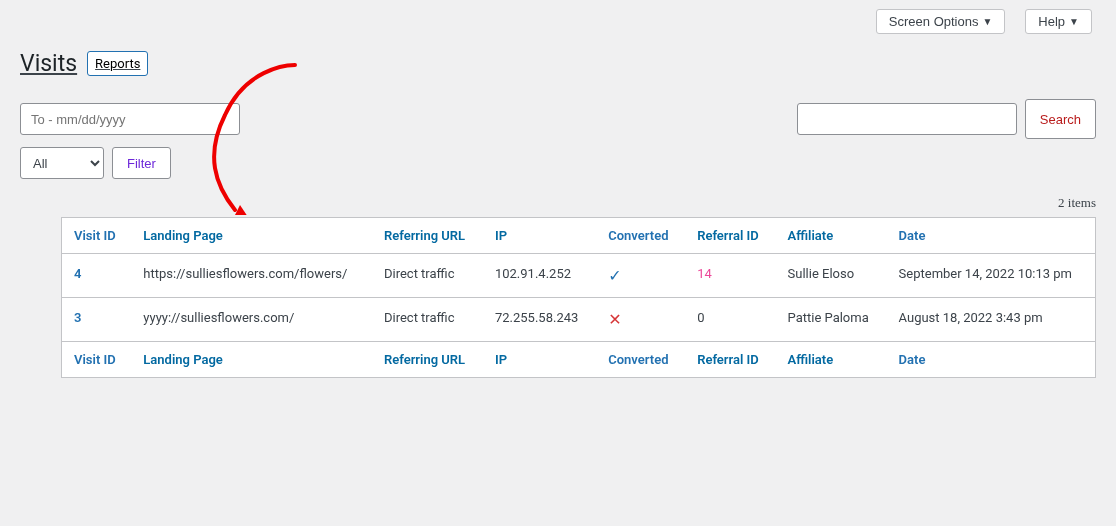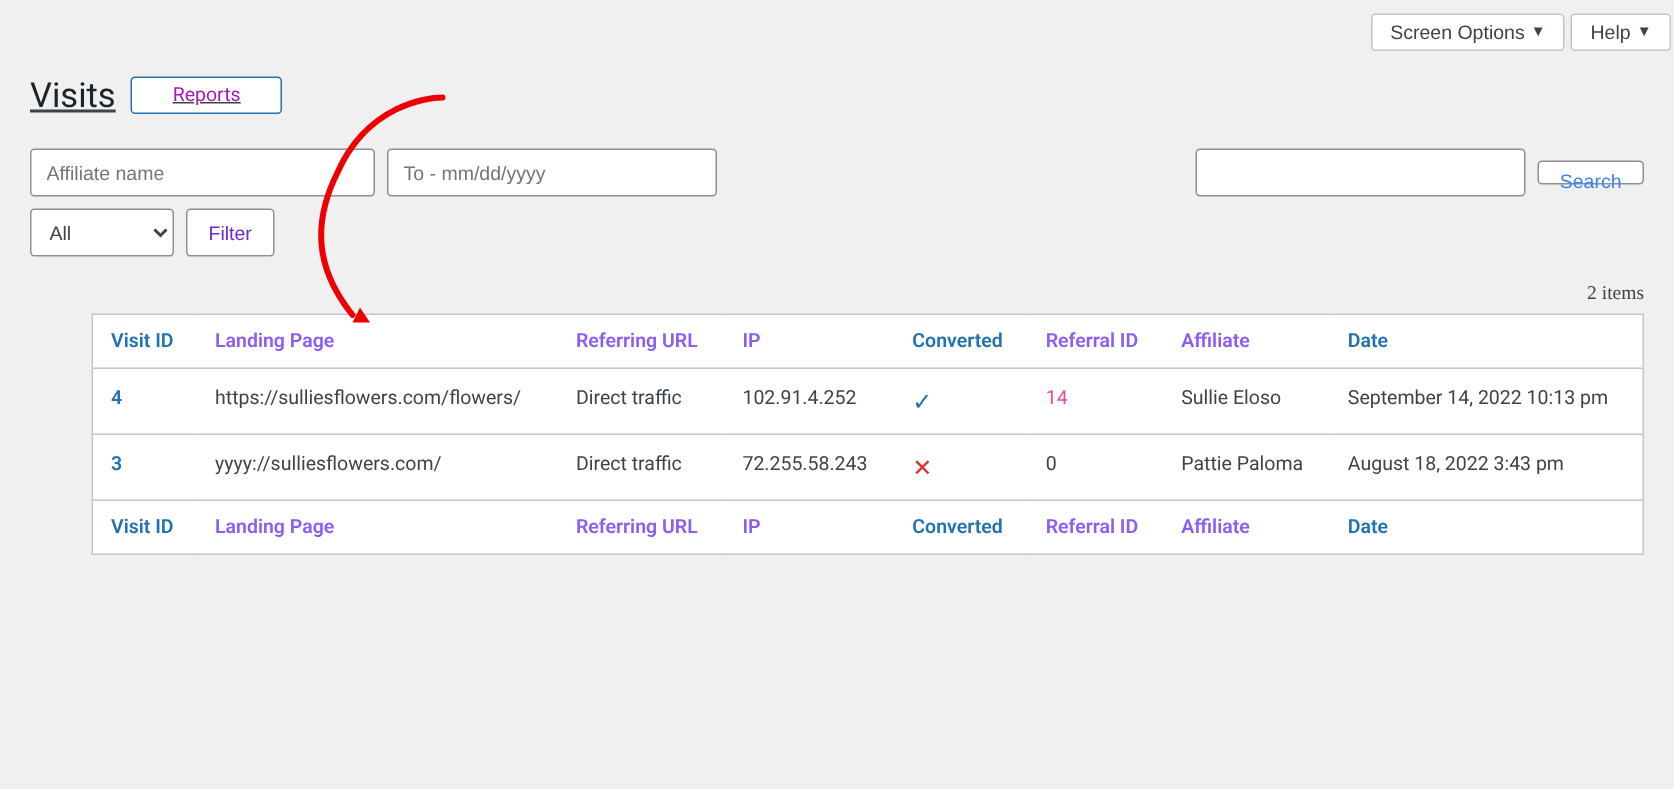--- a/index.html
+++ b/index.html
@@ -10,24 +10,24 @@
       color: #3c434a;
       width: 1116px;
       min-height: 526px;
     }
 
     
     .top-bar {
       display: flex;
       justify-content: flex-end;
       align-items: center;
-      padding: 0 2px;
+      padding: 0 24px;
       height: 42px;
       background: #f0f0f1;
-      gap: 4px;
+      gap: 20px;
     }
     .top-bar-btn {
       display: flex;
       align-items: center;
       gap: 4px;
       padding: 4px 12px;
       background: #fff;
       border: 1px solid #c3c4c7;
       border-radius: 3px;
       font-size: 13px;
@@ -45,24 +45,24 @@
       background: #f0f0f1;
       text-decoration: underline;
     }
     .page-title {
       font-size: 23px;
       font-weight: 400;
       color: #1d2327;
     }
     .reports-btn {
       display: inline-block;
-      padding: 4px 27px;
+      padding: 4px 7px;
       border: 1px solid #2271b1;
       border-radius: 3px;
-      color: #a21caf;
+      color: #000000;
       background: #fff;
       font-size: 13px;
       cursor: pointer;
       text-decoration: none;
     }
 
     
     .filter-bar {
       padding: 10px 20px;
       background: #f0f0f1;
@@ -89,33 +89,33 @@
     }
     .affiliate-name-input { width: 230px; color: #a0a5aa; }
     .date-input { width: 220px; color: #a0a5aa; }
     .search-text-input { width: 220px; }
     .search-btn {
       padding: 5px 14px;
       background: #fff;
       border: 1px solid #8c8f94;
       border-radius: 3px;
       font-size: 13px;
-      color: #3b82f6;
-      cursor: pointer;
-      height: 16px;
+      color: #b91c1c;
+      cursor: pointer;
+      height: 40px;
     }
     .filter-select {
       padding: 5px 8px;
       border: 1px solid #8c8f94;
       border-radius: 3px;
       font-size: 13px;
       color: #3c434a;
       background: #fff;
       height: 32px;
-      width: 96px;
+      width: 84px;
     }
     .filter-btn {
       padding: 5px 14px;
       background: #fff;
       border: 1px solid #8c8f94;
       border-radius: 3px;
       font-size: 13px;
       color: #6d28d9;
       cursor: pointer;
       height: 32px;
@@ -141,21 +141,21 @@
       background: #fff;
       border: 1px solid #c3c4c7;
     }
     thead tr, tfoot tr {
       border-bottom: 1px solid #c3c4c7;
     }
     th {
       padding: 10px 12px;
       font-weight: 600;
       text-align: left;
-      color: #8b5cf6;
+      color: #0369a1;
       font-size: 13px;
       border-bottom: 1px solid #c3c4c7;
     }
     th.link-col {
       color: #2271b1;
       font-weight: 600;
       cursor: pointer;
     }
     td {
       padding: 12px 12px;
@@ -218,21 +218,20 @@
   </button>
 </div>
 
 <div class="page-header">
   <h1 class="page-title">Visits</h1>
   <a class="reports-btn">Reports</a>
 </div>
 
 <div class="filter-bar">
   <div class="filter-row-1">
-    <input class="filter-input affiliate-name-input" type="text" placeholder="Affiliate name" style="">
     <input class="filter-input date-input" type="text" placeholder="To - mm/dd/yyyy" style="">
     <div class="search-area">
       <input class="filter-input search-text-input" type="text" style="">
       <button class="search-btn">Search</button>
     </div>
   </div>
   <div class="filter-row-2">
     <select class="filter-select">
       <option>All</option>
       <option>Converted</option>

